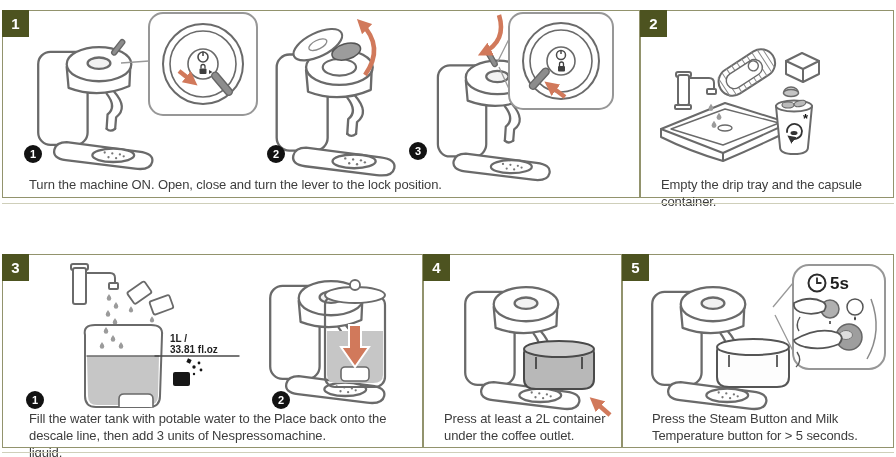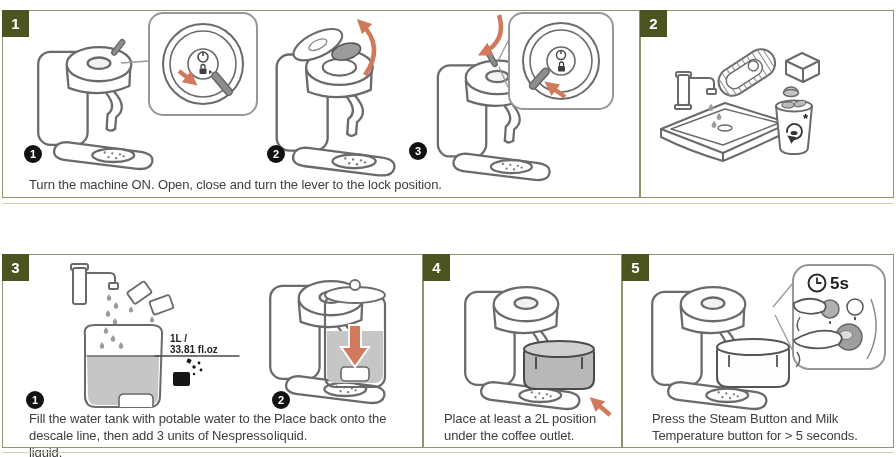--- a/index.html
+++ b/index.html
@@ -182,20 +182,21 @@
           <ellipse cx="159" cy="92.5" rx="6" ry="3" fill="#bbb" stroke-width="1.2" transform="rotate(-14 159 92.5)"></ellipse>
         </g>
         <g>
           <path d="M146 121 a7.5 7.5 0 1 1 3 5.5" fill="none" stroke="#333" stroke-width="1.8" marker-end="url(#ahd)"></path>
           <ellipse cx="153" cy="122" rx="3.5" ry="2" fill="#333" stroke="none"></ellipse>
         </g>
       </g>
       <text x="162" y="112" font-size="13" font-weight="bold" fill="#111">*</text>
     </svg>
     <div class="badge">2</div>
+    <div class="cap" style="left:20px;top:166px">Empty the drip tray and the capsule container.</div>
   </section>
 
   <div class="rule" style="top:203px"></div>
 
   <section class="panel" style="left:2px;top:254px;width:421px;height:194px">
     <svg class="art" viewBox="0 0 419 192">
       <g stroke="#6a6a6a" fill="#fff" stroke-width="2" stroke-linecap="round" stroke-linejoin="round">
 
         <g>
           <rect x="68" y="9" width="17" height="6" rx="2"></rect>
@@ -256,37 +257,37 @@
         <ellipse cx="352" cy="40" rx="30" ry="8" fill="#fff" stroke-width="2"></ellipse>
         <circle cx="352" cy="30" r="5" fill="#fff" stroke-width="1.8"></circle>
         <rect x="338" y="112" width="28" height="14" rx="4" fill="#fff" stroke-width="1.6"></rect>
       </g>
       <use href="#block-arrow-down" transform="translate(352,96)"></use>
     </svg>
     <div class="badge">3</div>
     <span class="substep" style="left:23px;top:136px">1</span>
     <span class="substep" style="left:269px;top:136px">2</span>
     <div class="cap" style="left:26px;top:156px;width:270px">Fill the water tank with potable water to the descale line, then add 3 units of Nespresso liquid.</div>
-    <div class="cap" style="left:271px;top:156px">Place back onto the liquid.</div>
+    <div class="cap" style="left:271px;top:156px">Place back onto the machine.</div>
   </section>
 
   <section class="panel" style="left:423px;top:254px;width:199px;height:194px">
     <svg class="art" viewBox="0 0 197 192">
       <g transform="translate(26,14) scale(0.95)">
         <use href="#machine"></use>
       </g>
       <g stroke="#4a4a4a" stroke-linejoin="round">
         <path d="M100 98 Q100 90 110 90 L160 90 Q170 90 170 98 L170 124 Q170 134 158 134 L112 134 Q100 134 100 124 Z" fill="#b8b8b8" stroke-width="2"></path>
         <ellipse cx="135" cy="94" rx="35" ry="8" fill="#cfcfcf" stroke-width="2"></ellipse>
         <path d="M112 102 v12 M158 102 v12" stroke="#2e2e2e" stroke-width="1.5"></path>
       </g>
       <path d="M186 160 L170 146" stroke="#d1795b" stroke-width="4.5" fill="none" marker-end="url(#ah)"></path>
     </svg>
     <div class="badge">4</div>
-    <div class="cap" style="left:20px;top:156px;width:182px">Place at least a 2L position under the coffee outlet.</div>
+    <div class="cap" style="left:20px;top:156px;width:182px">Press at least a 2L container under the coffee outlet.</div>
   </section>
 
   <section class="panel" style="left:622px;top:254px;width:272px;height:194px">
     <svg class="art" viewBox="0 0 270 192">
       <g transform="translate(14,14) scale(0.95)">
         <use href="#machine"></use>
       </g>
       <g stroke="#555" stroke-linejoin="round">
         <path d="M94 96 Q94 88 104 88 L156 88 Q166 88 166 96 L166 122 Q166 132 154 132 L106 132 Q94 132 94 122 Z" fill="#fdfdfd" stroke-width="2"></path>
         <ellipse cx="130" cy="92" rx="36" ry="8" fill="#fff" stroke-width="2"></ellipse>

